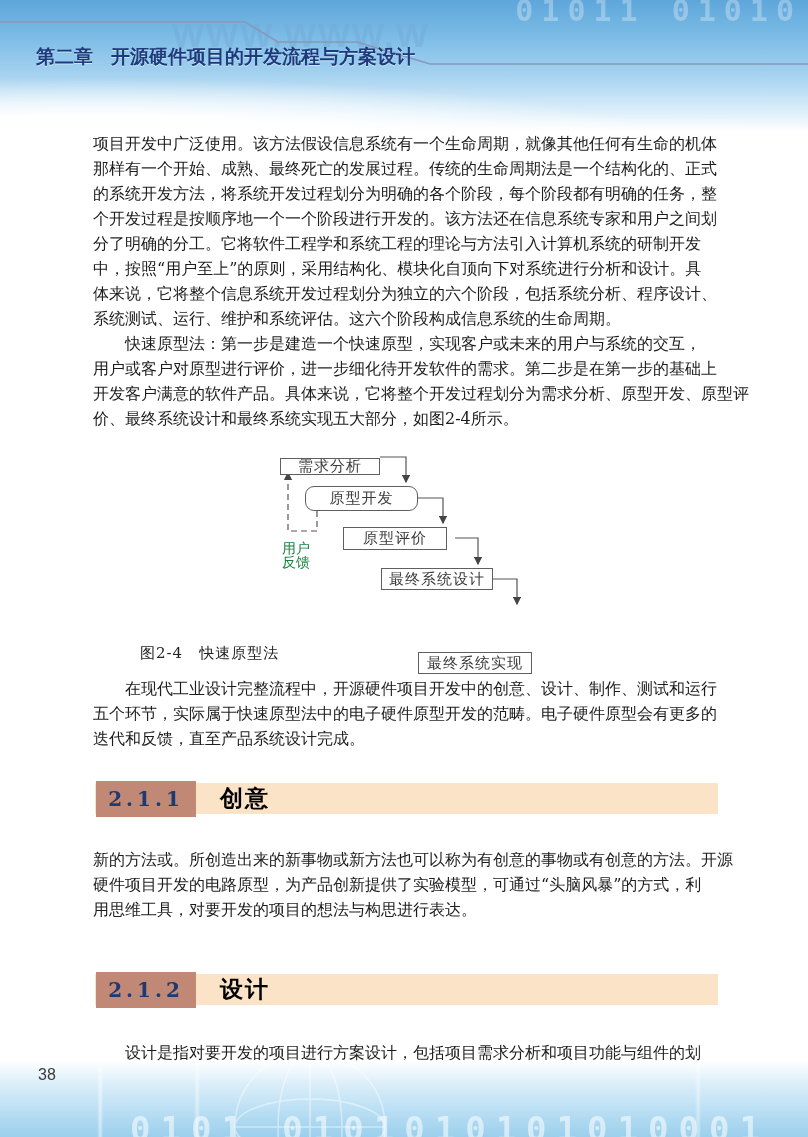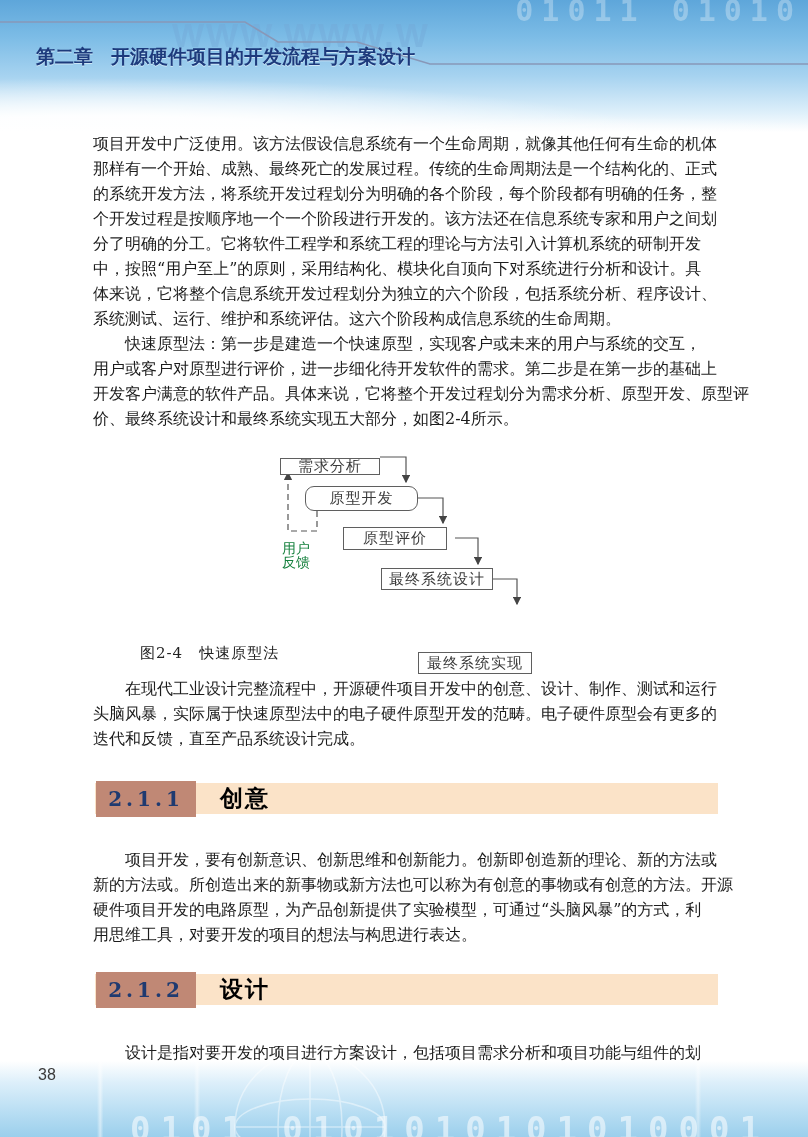--- a/index.html
+++ b/index.html
@@ -171,30 +171,29 @@
     <div class="fbox" id="fb5">最终系统实现</div>
     <div id="feedback-label">
       <div>用户</div>
       <div>反馈</div>
     </div>
   </div>
   <div id="figure-caption">图2-4　快速原型法</div>
 
   <div class="para" style="top:676px">
     <div class="tline">　　在现代工业设计完整流程中，开源硬件项目开发中的创意、设计、制作、测试和运行</div>
-    <div class="tline">头脑风暴，实际属于快速原型法中的电子硬件原型开发的范畴。电子硬件原型会有更多的</div>
+    <div class="tline">五个环节，实际属于快速原型法中的电子硬件原型开发的范畴。电子硬件原型会有更多的</div>
     <div class="tline">迭代和反馈，直至产品系统设计完成。</div>
   </div>
 
   <div class="sec-bar" style="top:783px">
     <div class="sec-num">2.1.1</div>
     <div class="sec-title">创意</div>
   </div>
   <div class="para" style="top:847px">
-    <div class="tline">　　项目开发，要有创新意识、创新思维和创新能力。创新即创造新的理论、新的方法或</div>
     <div class="tline">新的方法或。所创造出来的新事物或新方法也可以称为有创意的事物或有创意的方法。开源</div>
     <div class="tline">硬件项目开发的电路原型，为产品创新提供了实验模型，可通过“头脑风暴”的方式，利</div>
     <div class="tline">用思维工具，对要开发的项目的想法与构思进行表达。</div>
   </div>
 
   <div class="sec-bar" style="top:974px">
     <div class="sec-num">2.1.2</div>
     <div class="sec-title">设计</div>
   </div>
   <div class="para" style="top:1040px">

